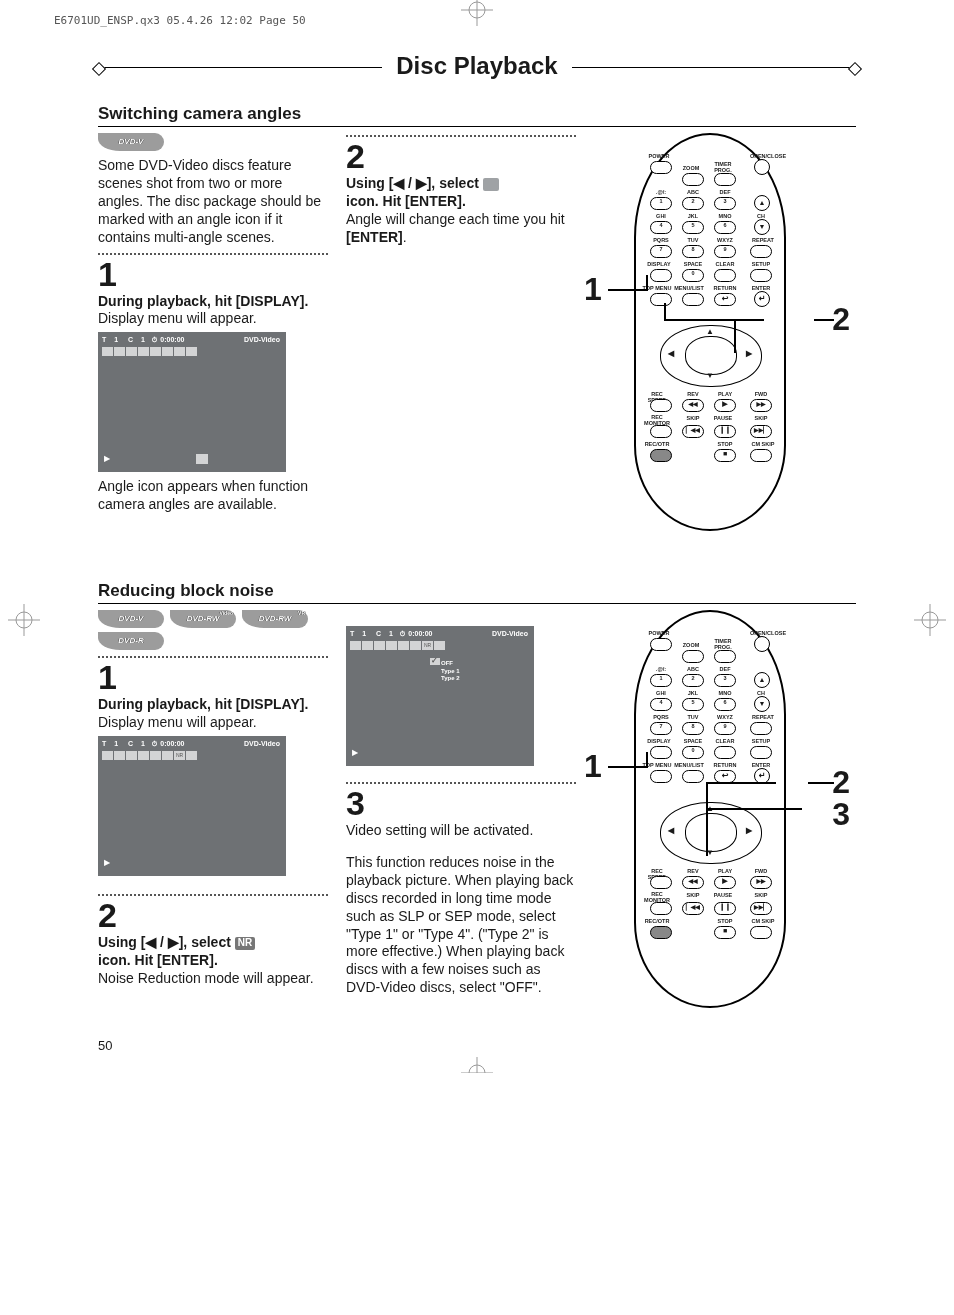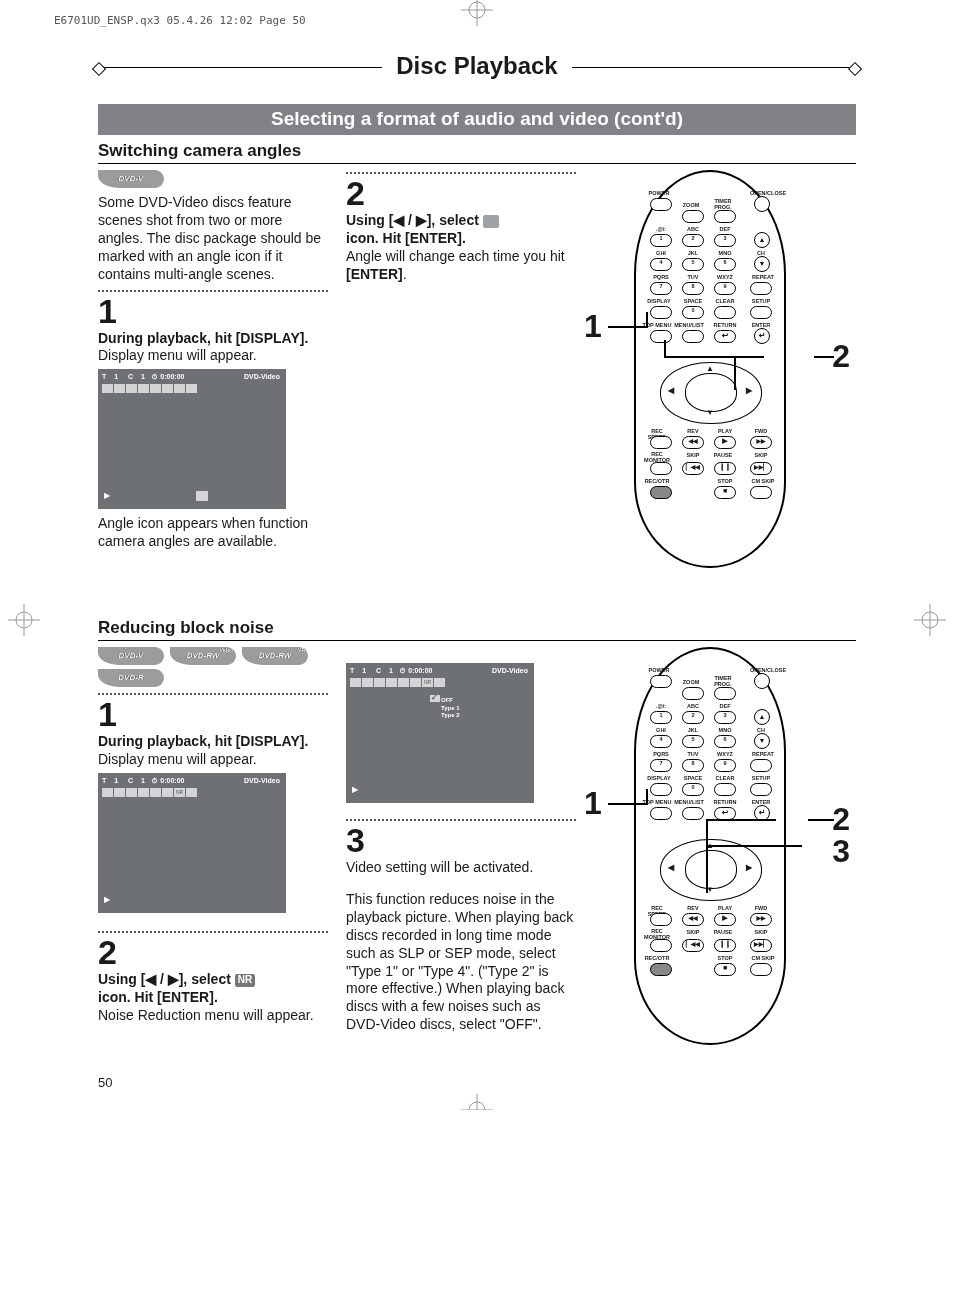--- a/index.html
+++ b/index.html
@@ -252,21 +252,20 @@
     </svg>
 
   <div class="slug">E6701UD_ENSP.qx3  05.4.26 12:02  Page 50</div>
 
   <div class="content">
 
     <div class="title-bar">
       <span class="title-text">Disc Playback</span>
     </div>
 
-    <div class="sub-bar">Selecting a format of audio and video (cont'd)</div>
 
     <div class="section-head">Switching camera angles</div>
 
     <div class="cols">
 
       <div class="col">
         <div class="badge-row">
           <span class="badge">DVD-V</span>
         </div>
         <div>Some DVD-Video discs feature scenes shot from two or more angles. The disc package should be marked with an angle icon if it contains multi-angle scenes.</div>
@@ -452,21 +451,21 @@
             </div>
           <div class="dvd-label">DVD-Video</div>
           <div class="playmark">▶</div>
         </div>
         <div class="dotted" style="margin-top:18px;"></div>
         <div class="bignum">2</div>
         <div class="step-head">
           <span>Using [</span><span class="tri">◀</span><span> / </span><span class="tri">▶</span><span>], select </span><span class="nr-icon">NR</span><br>
           <span>icon. Hit [ENTER].</span>
         </div>
-        <div>Noise Reduction menu will appear.</div>
+        <div>Noise Reduction mode will appear.</div>
       </div>
 
       <div class="col">
         <div style="height:12px;"></div>
         <div class="screen">
           <div class="topline">
             <span>T</span>&nbsp;<span>1</span>&nbsp;&nbsp;
             <span>C</span>&nbsp;<span>1</span>&nbsp;&nbsp;⏱
             <span>0:00:00</span>
           </div>

